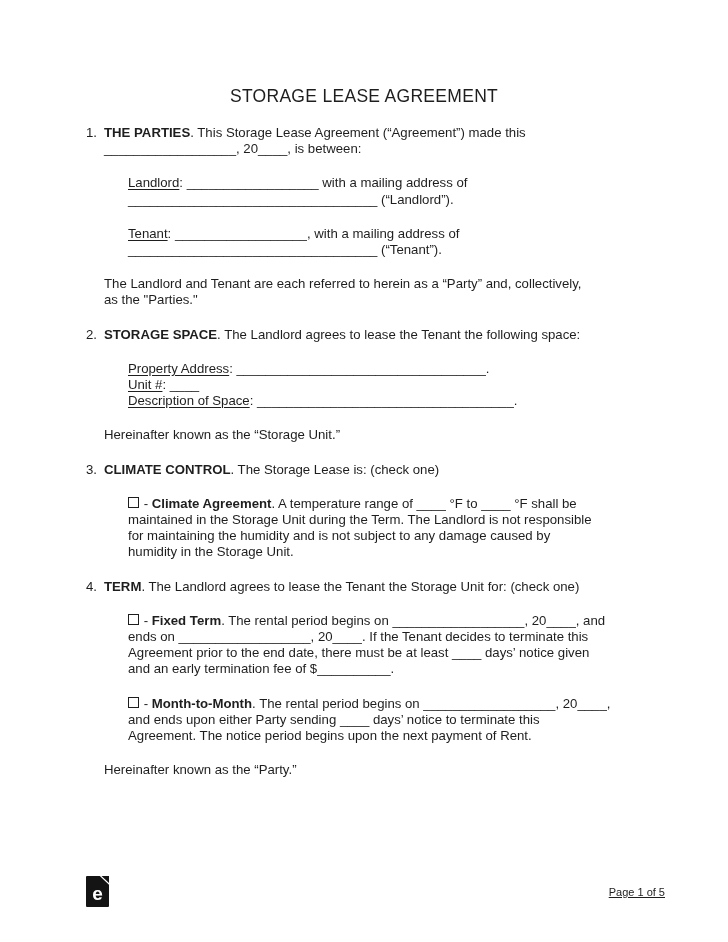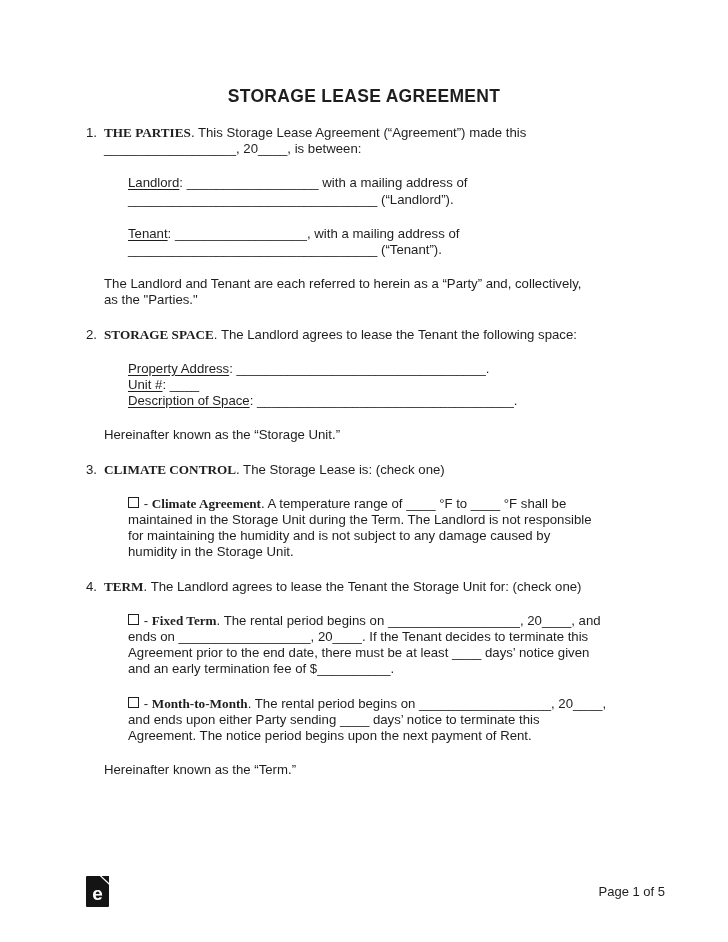--- a/index.html
+++ b/index.html
@@ -12,32 +12,32 @@
     font-family:"Liberation Sans",sans-serif;
     font-size:13.2px;
     line-height:16.2px;
     color:#1e1e1e;
   }
   .title{
     margin:86px 0 0 0;
     text-align:center;
     font-size:17.5px;
     line-height:21px;
-    font-weight:bold;
+    font-weight:normal;
     letter-spacing:0.3px;
   }
   .doc{padding:0 56px 0 86px;}
   .para{margin:18px 0 0 0;}
   .item{display:flex;}
   .num{flex:none;width:18px;}
   .body{white-space:pre;display:block;}
   .line{white-space:pre;}
   .sub{margin-left:42px;}
   .plain{margin-left:18px;}
-  b{font-weight:bold;font-family:Liberation Serif, serif;}
+  b{font-weight:bold;}
   .ul{text-decoration:underline;text-underline-offset:2px;}
   .cbx{
     display:inline-block;
     width:9px;height:9px;
     border:1.3px solid #1e1e1e;
     vertical-align:-0.5px;
     margin-right:1px;
   }
   .logo{position:absolute;left:86px;top:876px;width:23px;height:31px;}
   .logo .sheet{
@@ -51,21 +51,21 @@
     clip-path:polygon(25% 0,100% 0,100% 78%);
   }
   .logo .letter{
     position:absolute;inset:0;
     display:flex;align-items:center;justify-content:center;
     padding-top:3px;
     color:#ffffff;font-weight:bold;font-size:19px;line-height:19px;
   }
   .page-label{
     position:absolute;top:884px;right:63px;
-    font-size:13px;line-height:16px;
+    font-size:11px;line-height:16px;text-decoration:underline;
   }
 </style>
 </head>
 <body>
 
 <div class="page">
 
   <h1 class="title">STORAGE LEASE AGREEMENT</h1>
 
   <div class="doc">
@@ -131,21 +131,21 @@
 and an early termination fee of $__________.</span></span>
     </div>
 
     <div class="para sub">
       <span class="body"><span class="cbx"></span><span> - </span><b>Month-to-Month</b><span>. The rental period begins on __________________, 20____,
 and ends upon either Party sending ____ days’ notice to terminate this
 Agreement. The notice period begins upon the next payment of Rent.</span></span>
     </div>
 
     <div class="para plain">
-      <span class="body">Hereinafter known as the “Term.”</span>
+      <span class="body">Hereinafter known as the “Party.”</span>
     </div>
 
   </div>
 
   <div class="logo">
     <span class="sheet"></span>
     <span class="flap"></span>
     <span class="letter">e</span>
   </div>
   <div class="page-label">Page 1 of 5</div>

